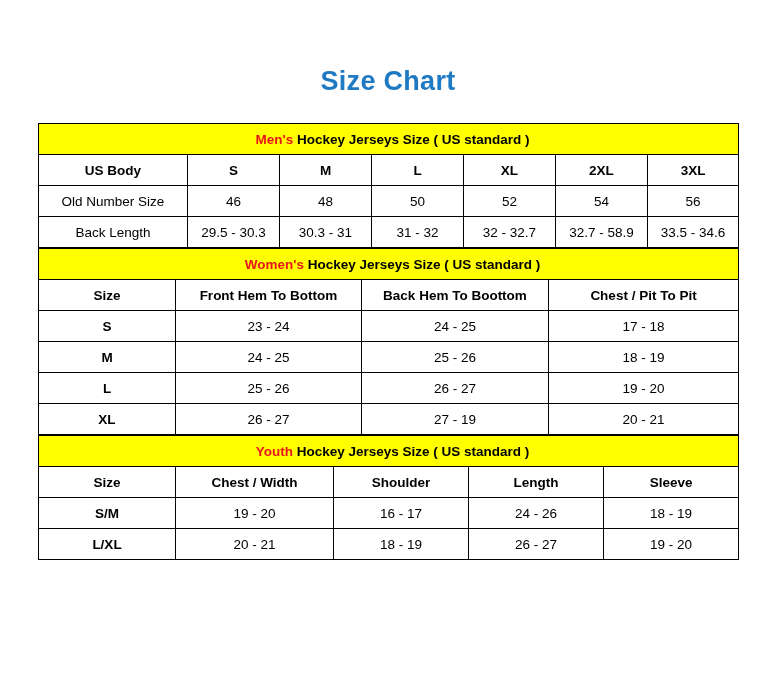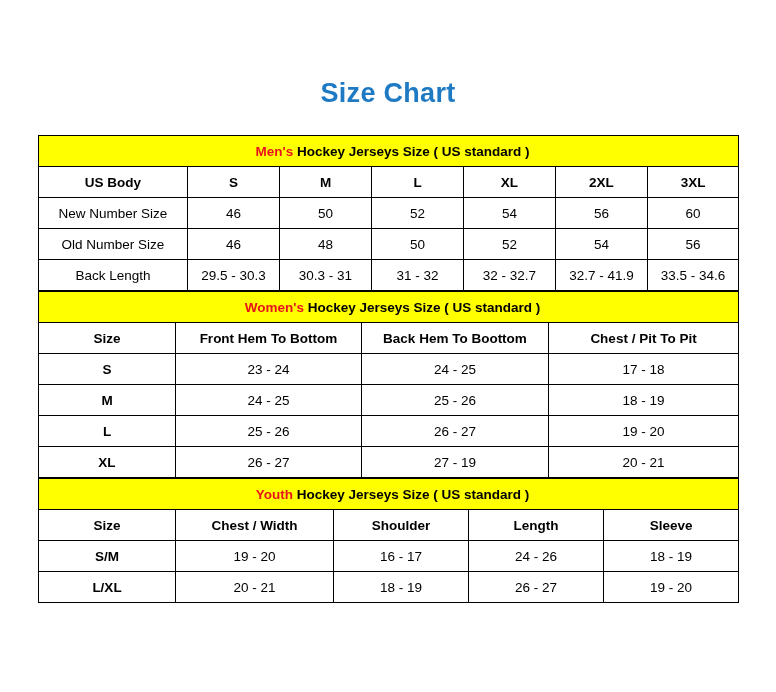--- a/index.html
+++ b/index.html
@@ -18,21 +18,21 @@
     width: 776px;
     height: 692px;
     position: relative;
     box-sizing: border-box;
   }
   .title {
     text-align: center;
     color: #1f7ac4;
     font-size: 27px;
     font-weight: bold;
-    margin: 12px;
+    margin: 0;
     padding-top: 66px;
     letter-spacing: 0.3px;
   }
   .chart-wrap {
     margin: 26px 38px 0 38px;
   }
   table.size-table {
     border-collapse: collapse;
     width: 700px;
     table-layout: fixed;
@@ -110,44 +110,35 @@
         <tr class="hdr-row">
           <td>US Body</td>
           <td>S</td>
           <td>M</td>
           <td>L</td>
           <td>XL</td>
           <td>2XL</td>
           <td>3XL</td>
         </tr>
         <tr>
-          <td class="rowlabel">New Number Size</td>
-          <td>46</td>
-          <td>50</td>
-          <td>52</td>
-          <td>54</td>
-          <td>56</td>
-          <td>60</td>
-        </tr>
-        <tr>
           <td class="rowlabel">Old Number Size</td>
           <td>46</td>
           <td>48</td>
           <td>50</td>
           <td>52</td>
           <td>54</td>
           <td>56</td>
         </tr>
         <tr>
           <td class="rowlabel">Back Length</td>
           <td>29.5 - 30.3</td>
           <td>30.3 - 31</td>
           <td>31 - 32</td>
           <td>32 - 32.7</td>
-          <td>32.7 - 41.9</td>
+          <td>32.7 - 58.9</td>
           <td>33.5 - 34.6</td>
         </tr>
       </tbody>
     </table>
 
     <table class="size-table">
       <colgroup>
         <col class="wom-c0">
           <col class="wom-c1">
           <col class="wom-c2">

